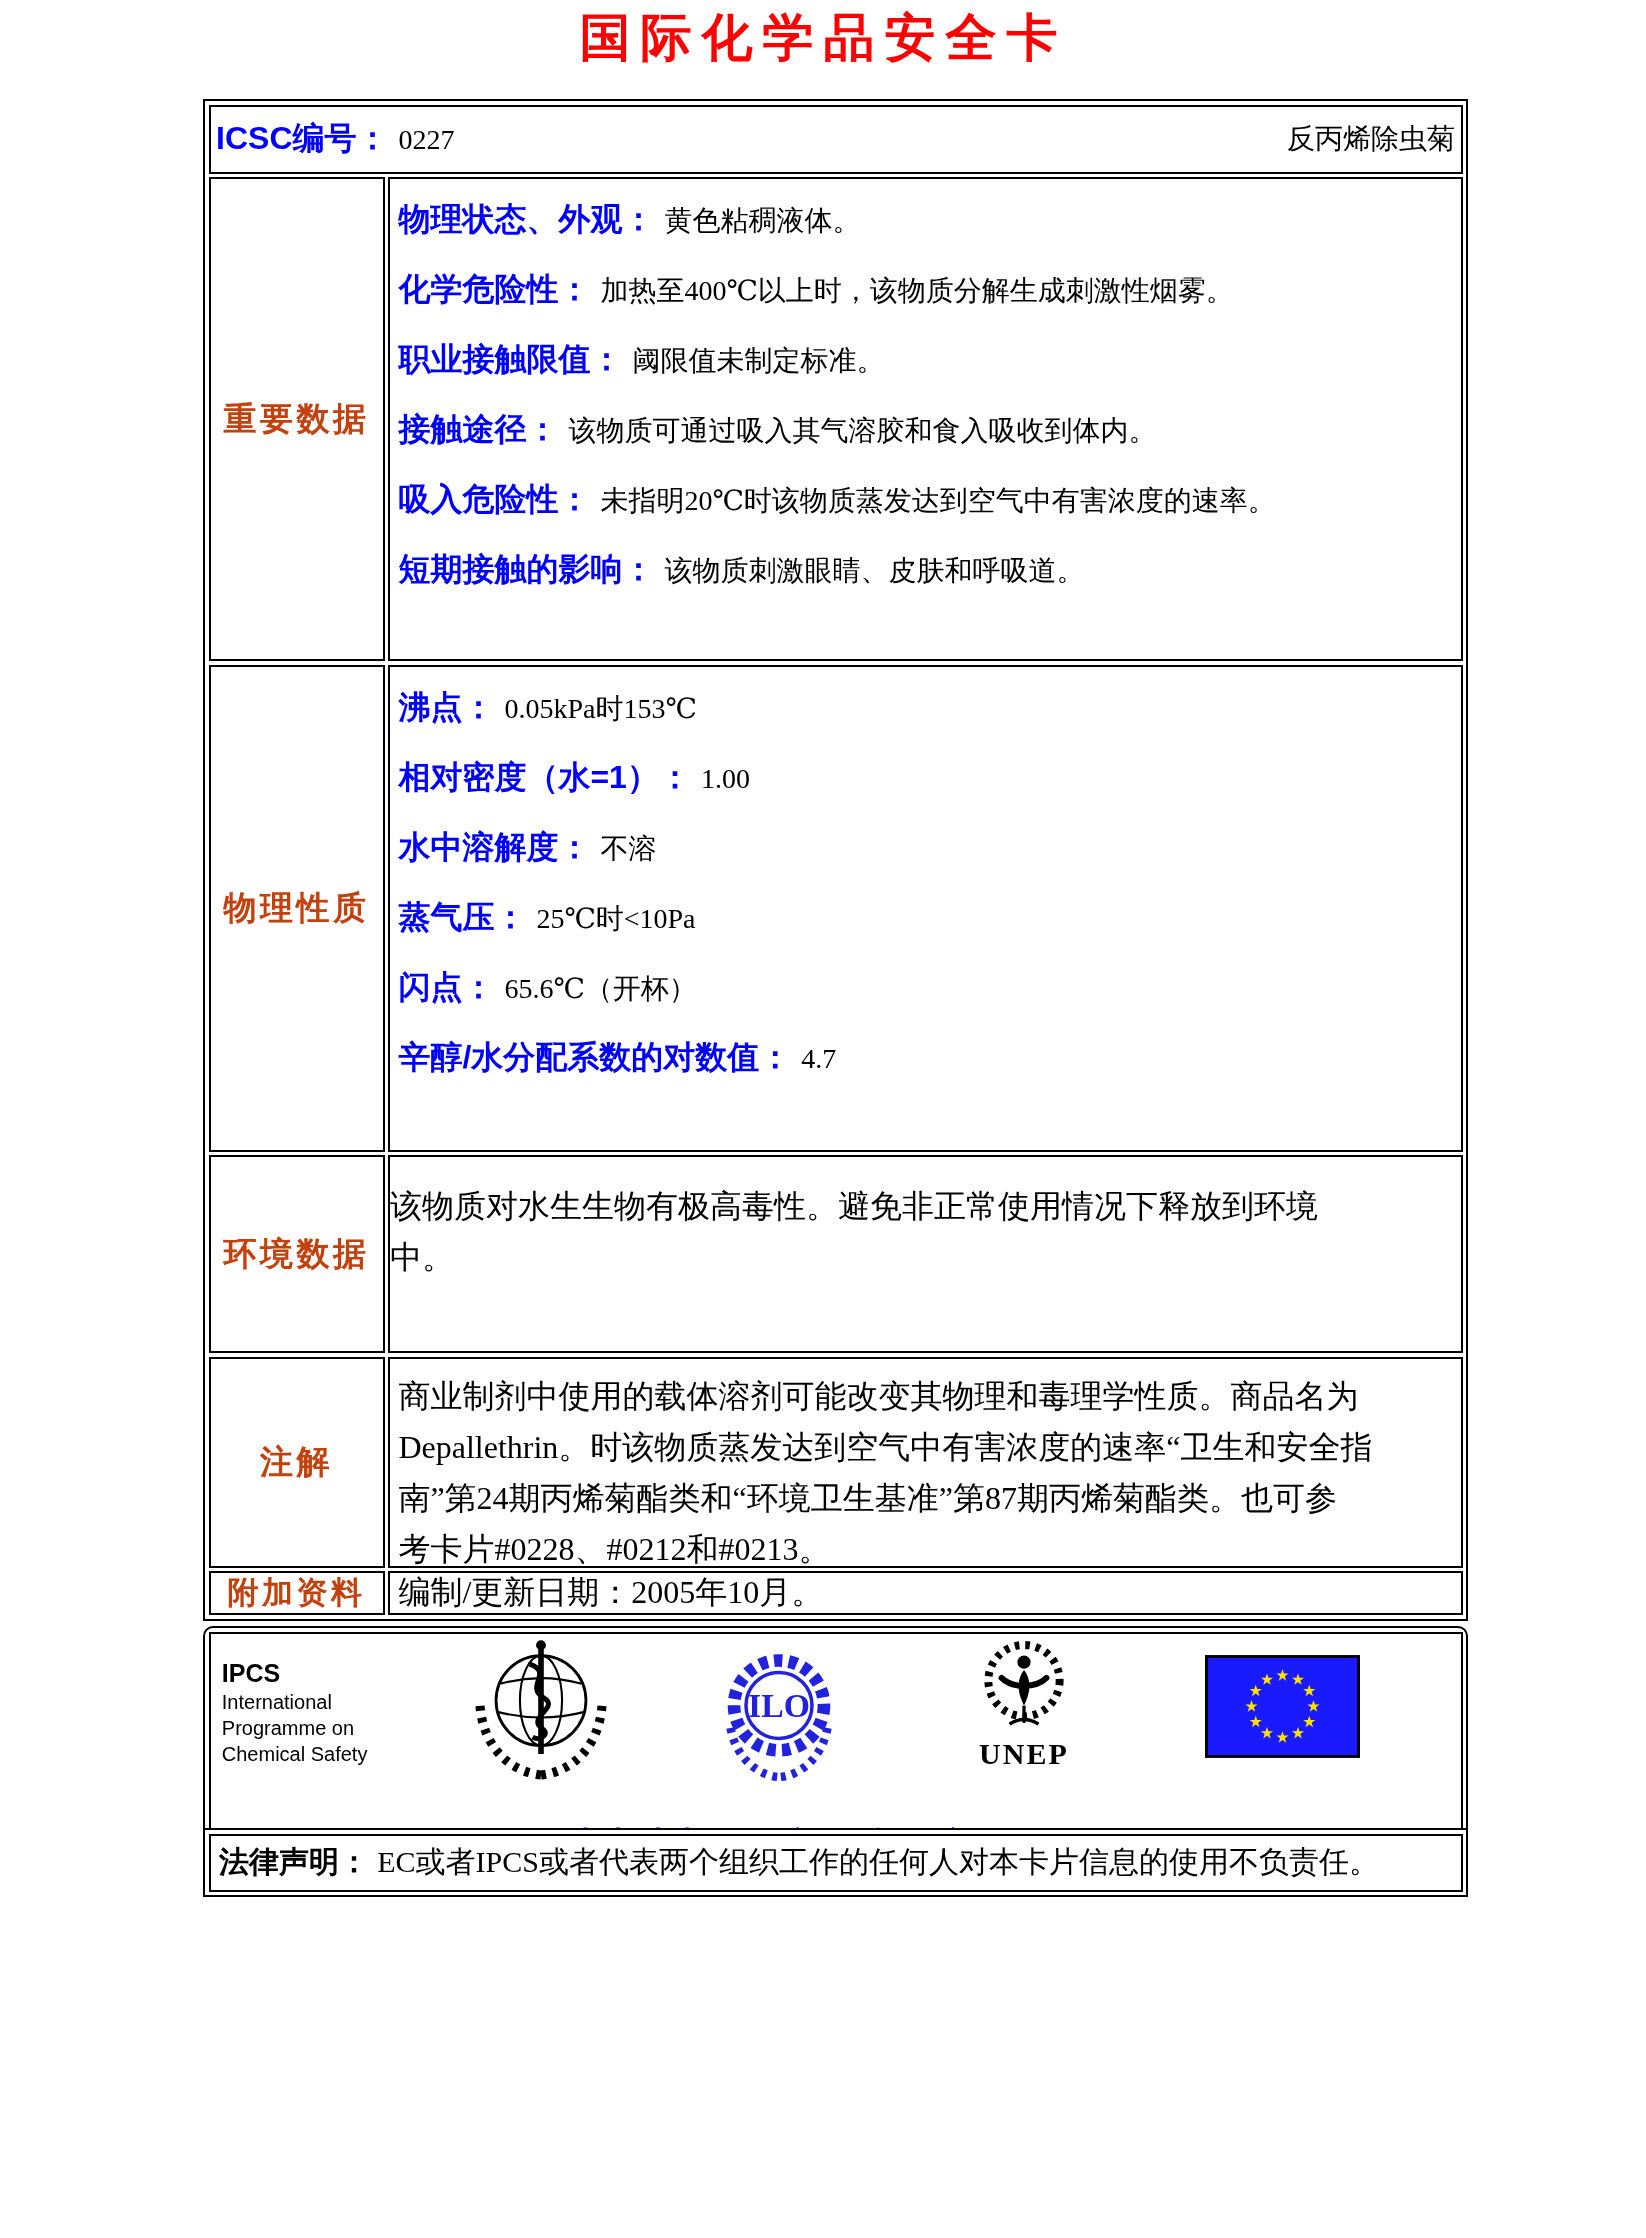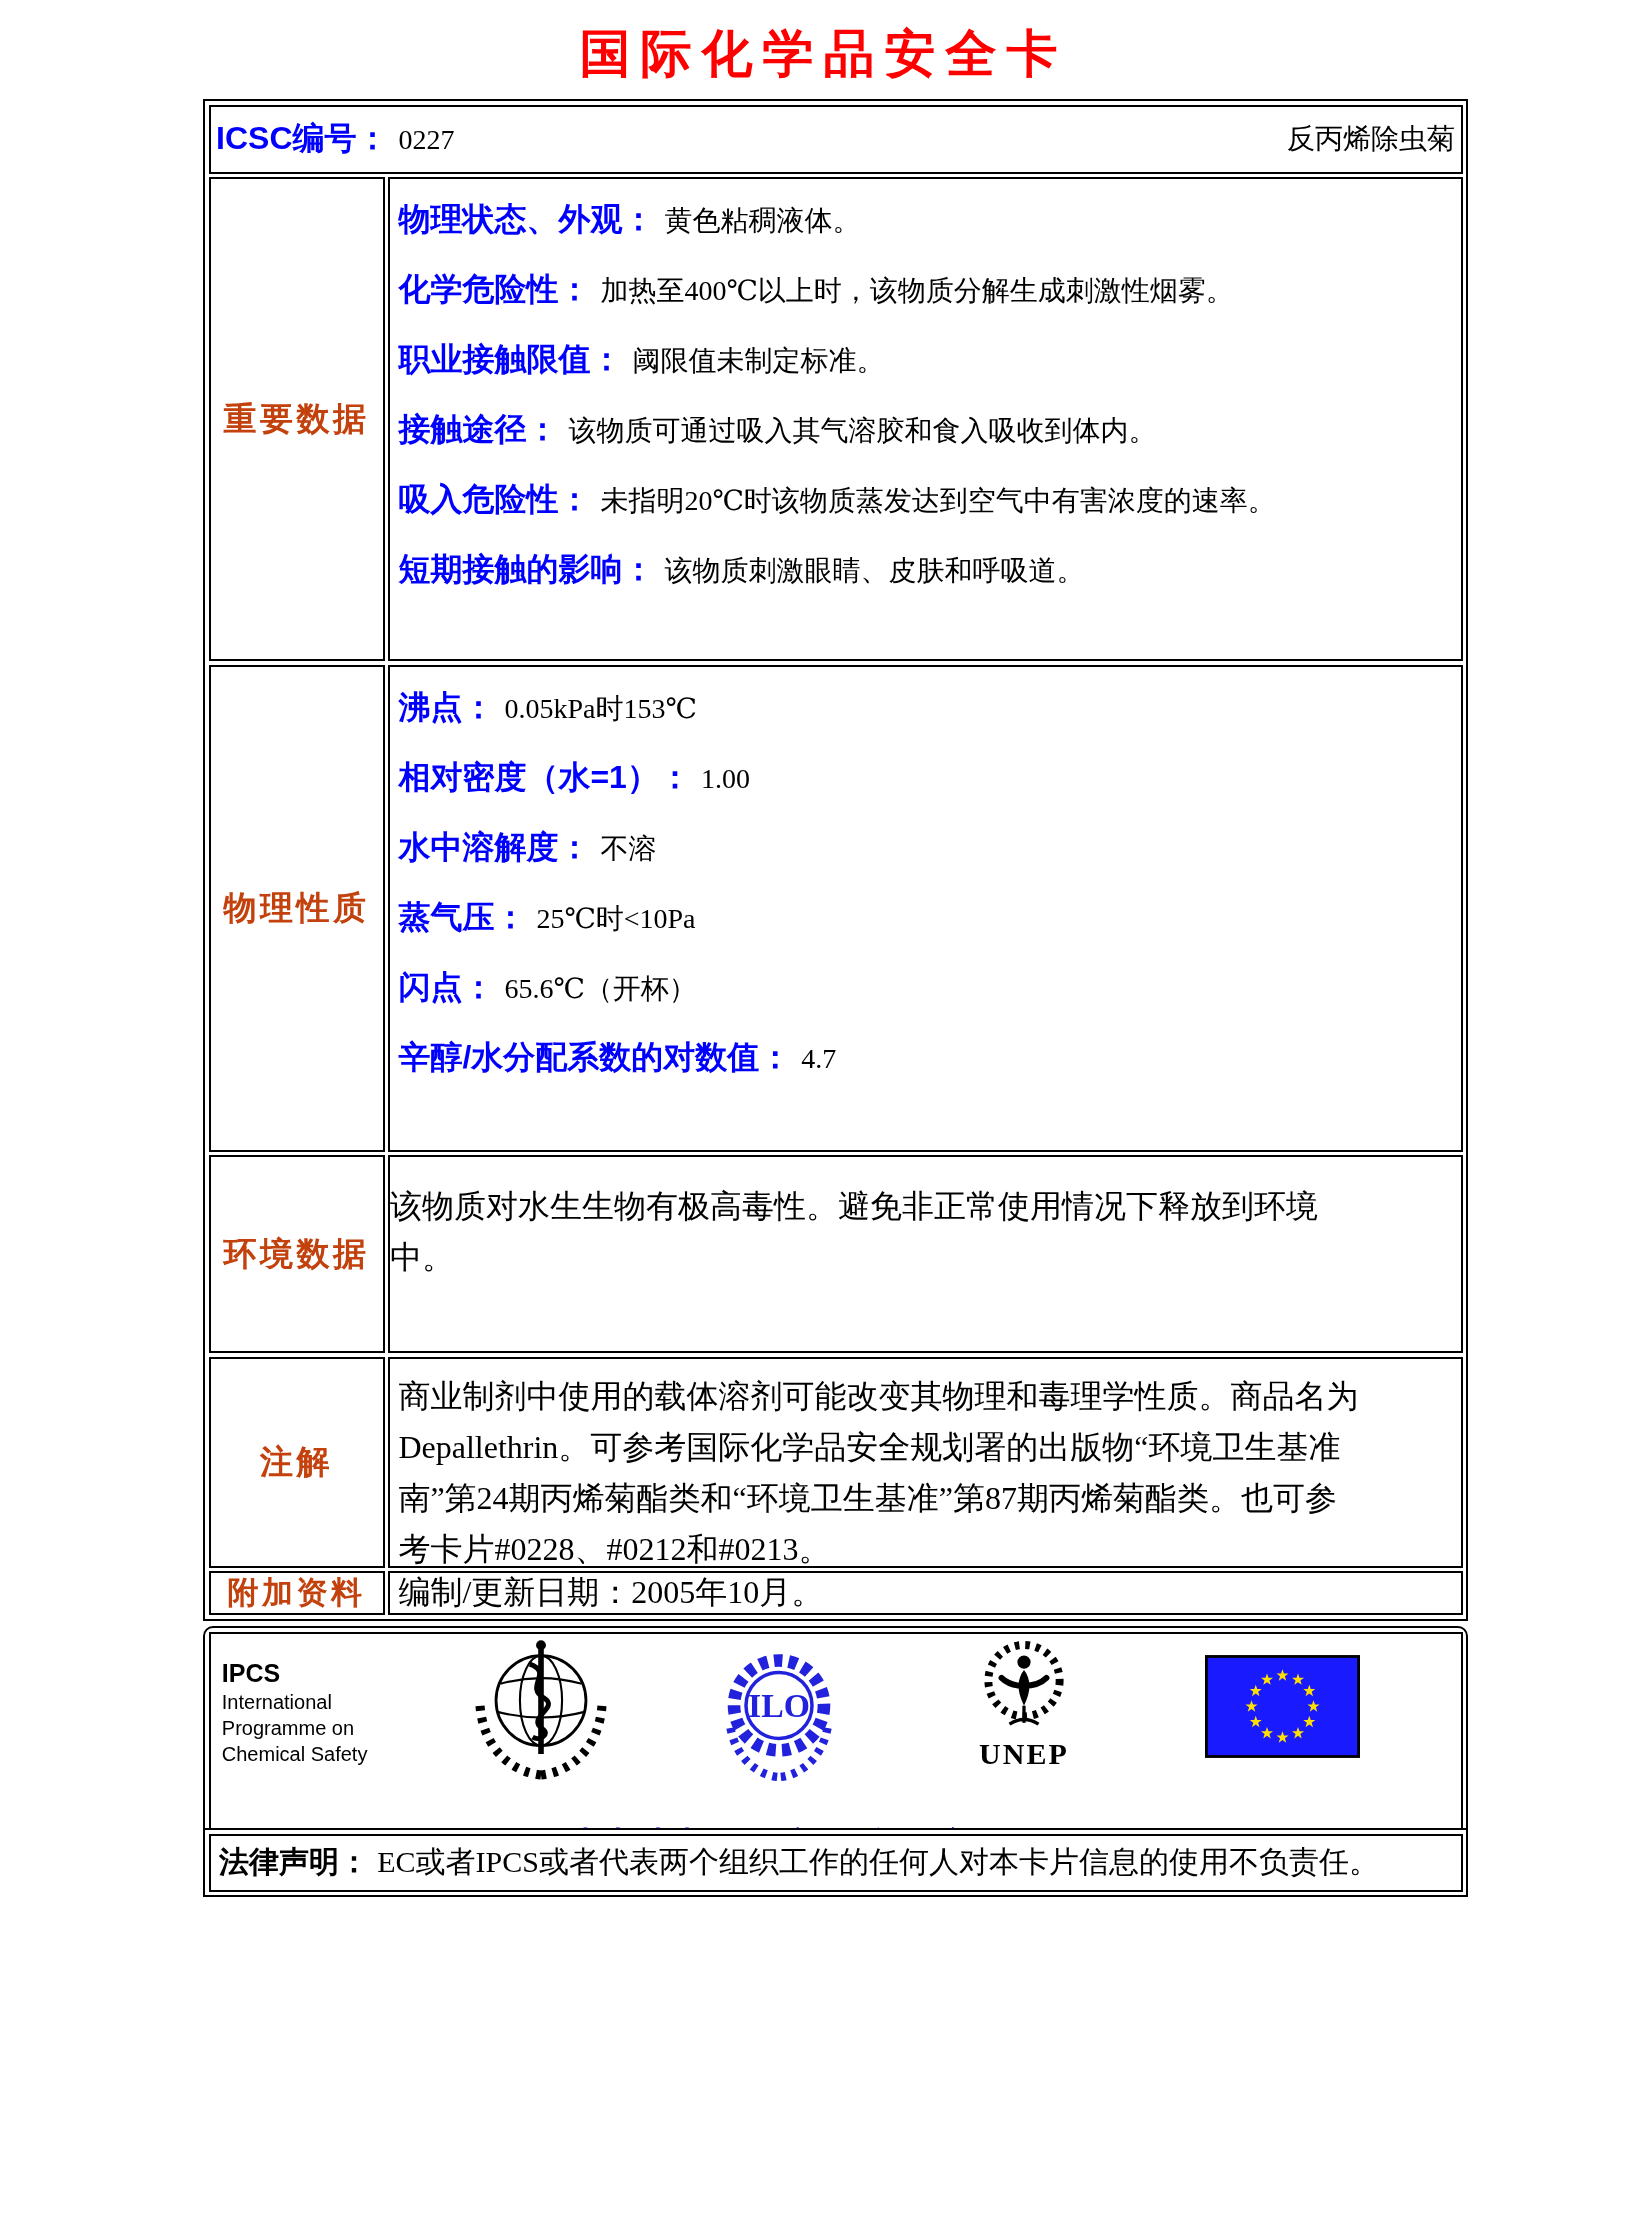--- a/index.html
+++ b/index.html
@@ -4,21 +4,21 @@
 <style>
   html,body { margin:0; padding:0; background:#ffffff; }
   .page {
     position:relative; width:1647px; height:2239px; background:#fff;
     font-family:"Liberation Serif","DejaVu Serif",serif; color:#000;
     overflow:hidden;
   }
 
   
   .page-title {
-    position:absolute; left:0; right:0; top:20px; text-align:center;
+    position:absolute; left:0; right:0; top:4px; text-align:center;
     font-size:51px; font-weight:bold; color:#FF0000; letter-spacing:10px;
     font-family:"Liberation Serif","DejaVu Serif",serif;
   }
 
   
   .main-table {
     position:absolute; left:203px; top:99px; width:1265px;
     border:2.8px solid #000; padding:3.5px; box-sizing:border-box;
     display:flex; flex-direction:column; gap:3.5px; background:#fff;
   }
@@ -138,21 +138,21 @@
         <div class="text-line">中。</div>
       </div>
     </div>
 
     <div class="trow" style="height:211px">
       <div class="cell label-cell">
         <span>注解</span>
       </div>
       <div class="cell content-cell pad-lines-notes">
         <div class="text-line">商业制剂中使用的载体溶剂可能改变其物理和毒理学性质。商品名为</div>
-        <div class="text-line">Depallethrin。可参考国际化学品安全规划署的出版物“环境卫生基准</div>
+        <div class="text-line">Depallethrin。时该物质蒸发达到空气中有害浓度的速率“卫生和安全指</div>
         <div class="text-line">南”第24期丙烯菊酯类和“环境卫生基准”第87期丙烯菊酯类。也可参</div>
         <div class="text-line">考卡片#0228、#0212和#0213。</div>
       </div>
     </div>
 
     <div class="trow" style="height:44px">
       <div class="cell label-cell" style="font-size:31px">
         <span>附加资料</span>
       </div>
       <div class="cell content-cell addl-cell">

